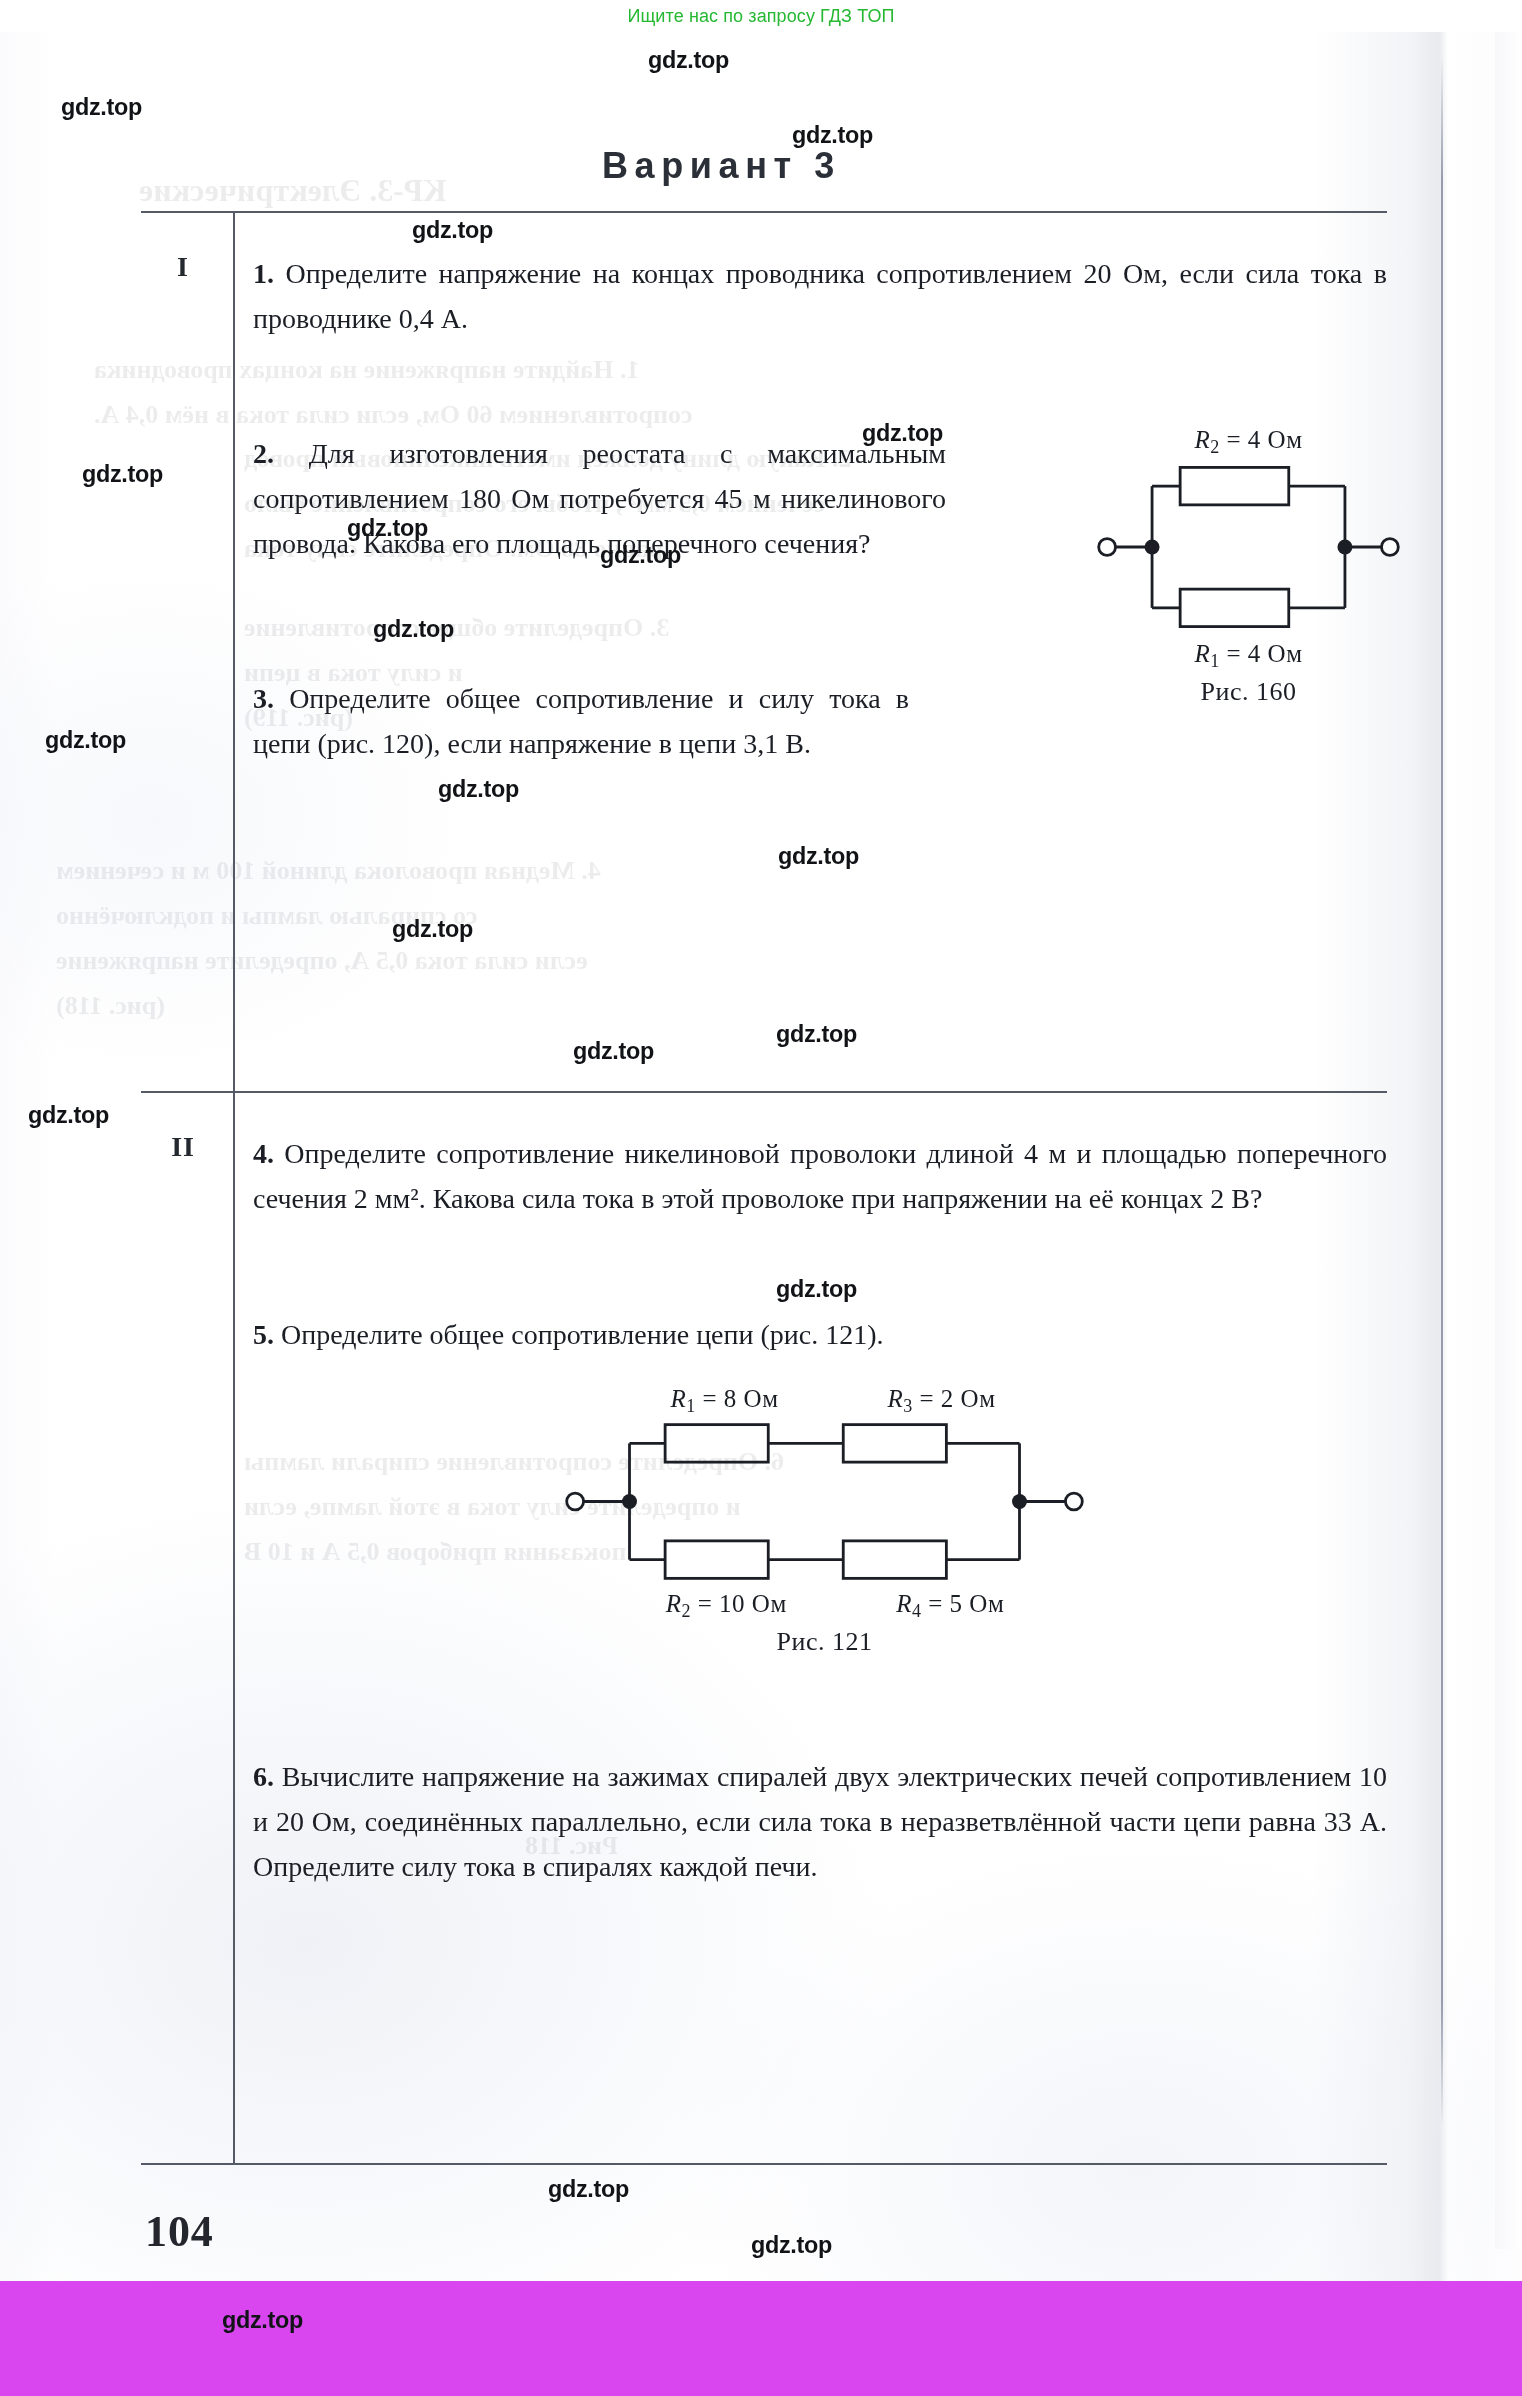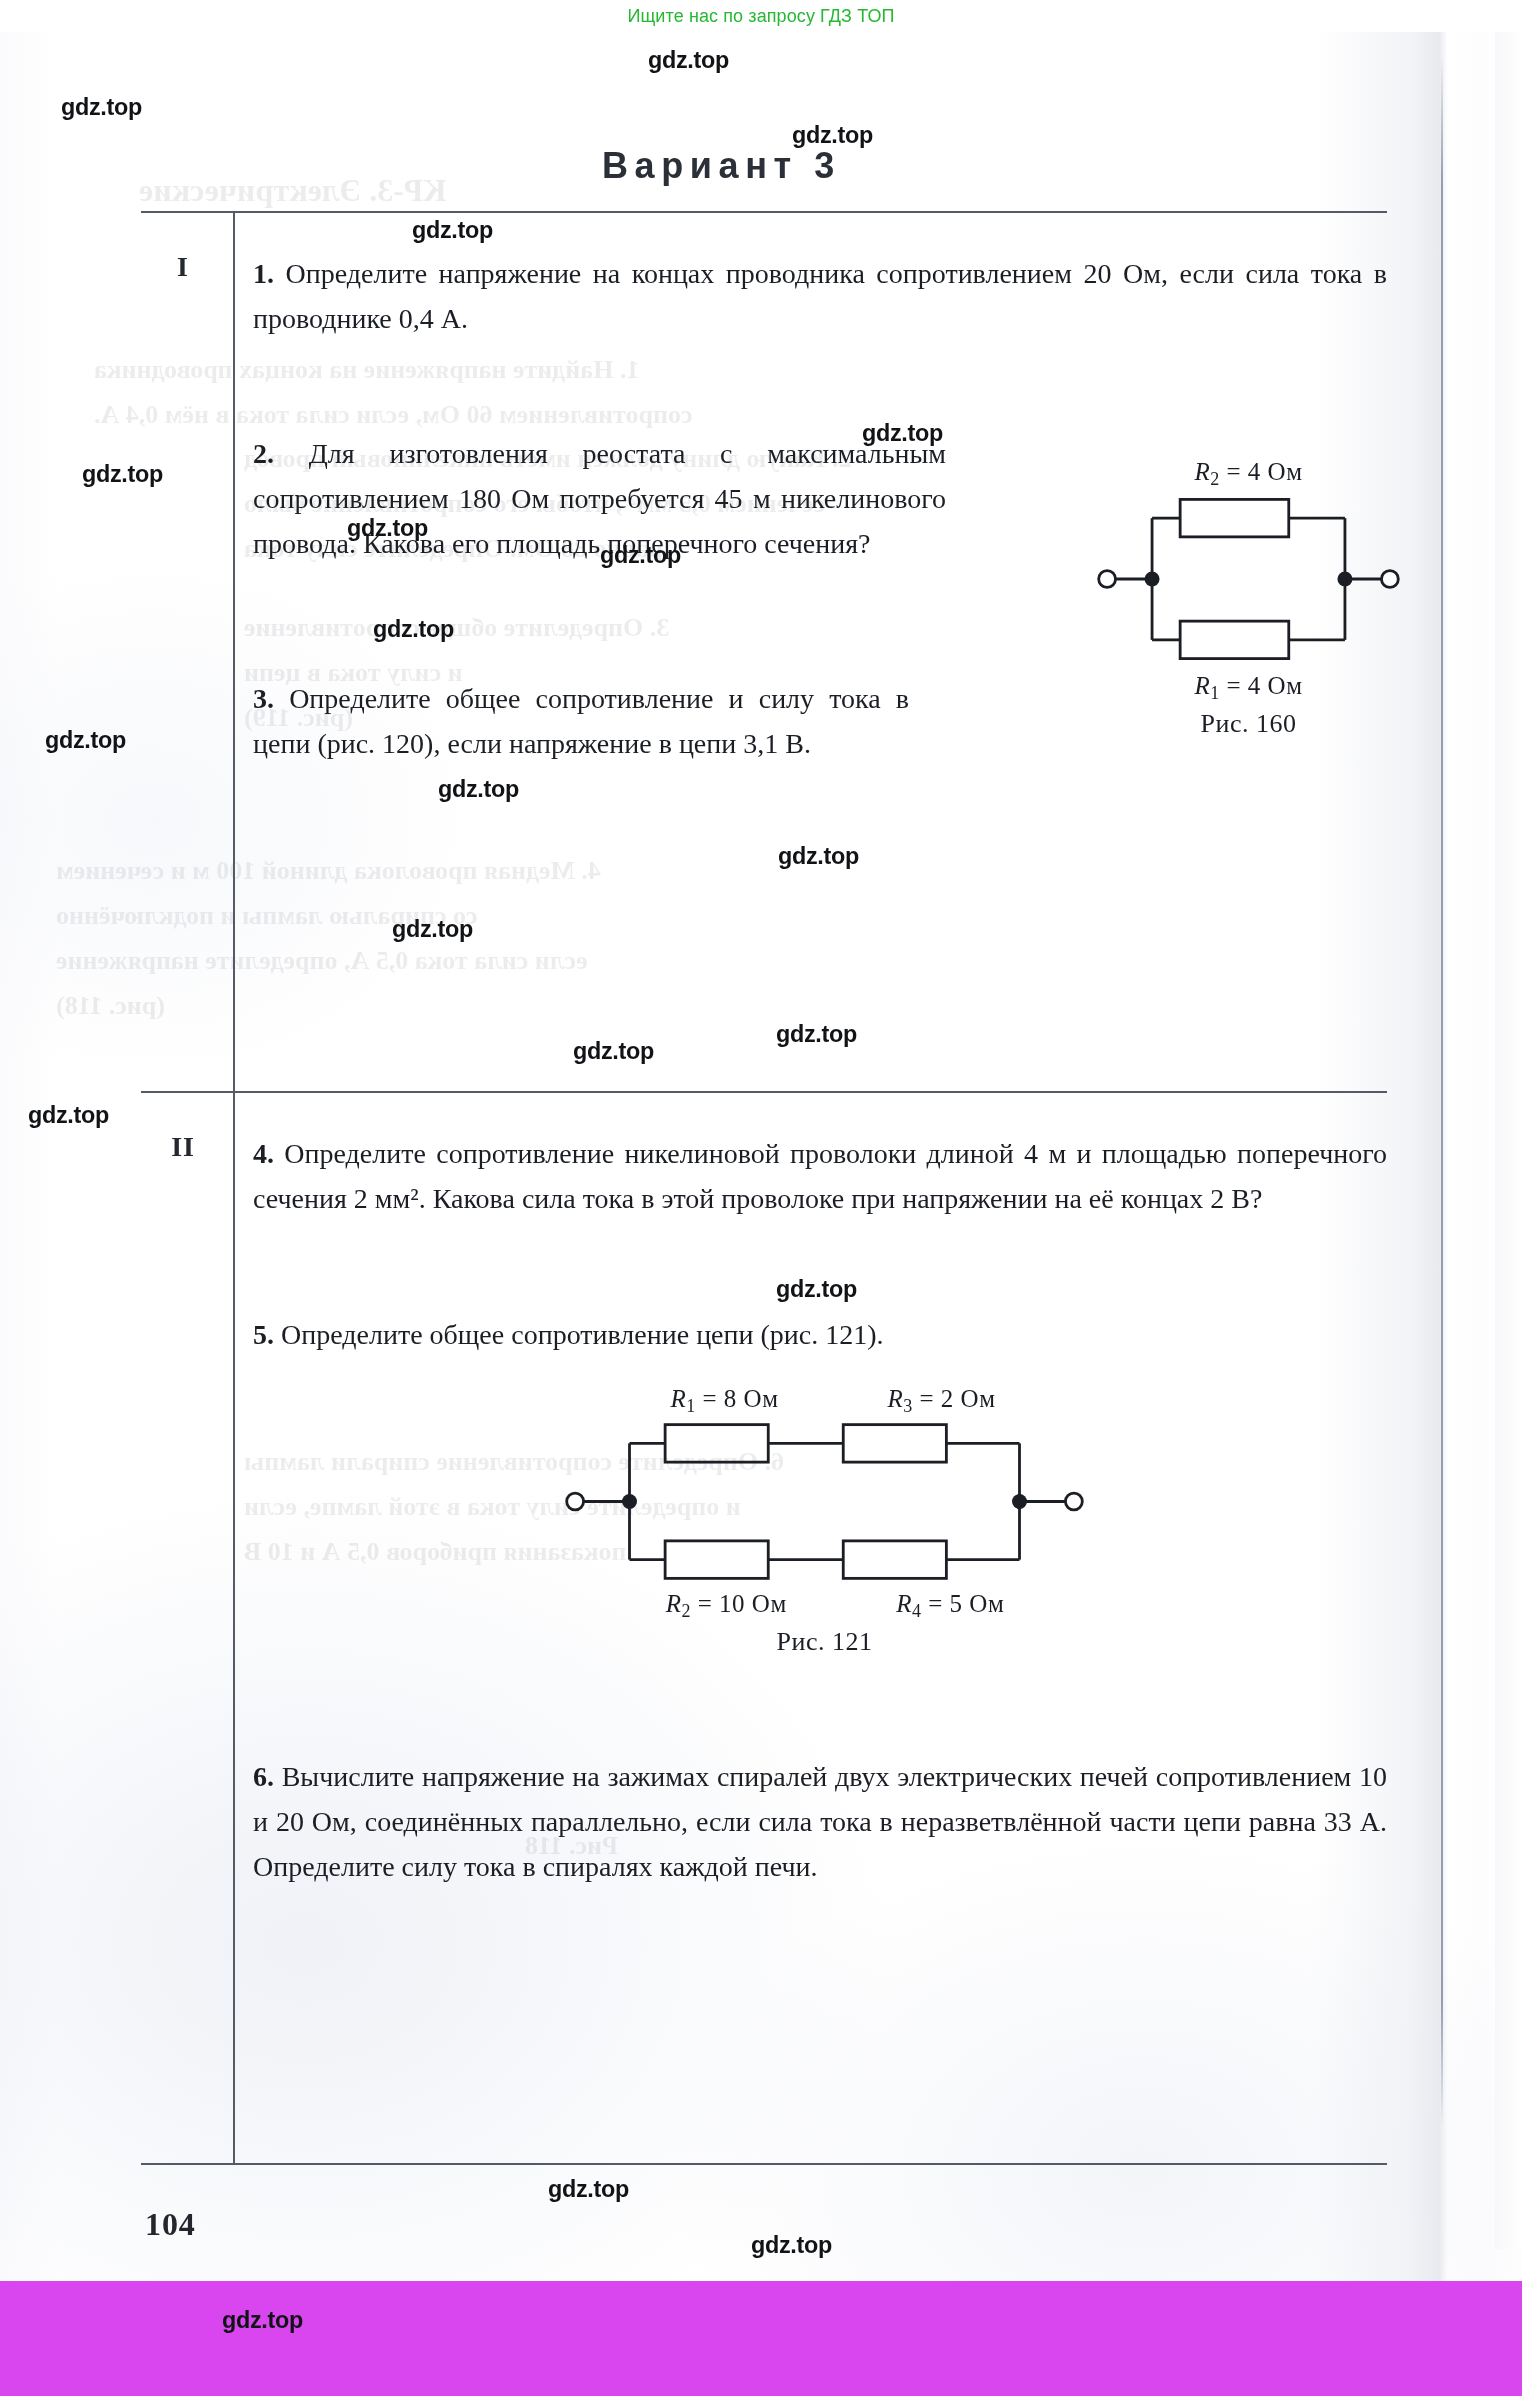--- a/index.html
+++ b/index.html
@@ -196,21 +196,21 @@
     color: #1b1e25;
     margin-top: 5.6px;
     letter-spacing: 0.5px;
   }
   .fig-label .sub {
     font-size: 18px;
     vertical-align: -4.7px;
   }
   .fig-label i { font-family: "Liberation Serif", serif; }
 
-  #fig120 { left: 1094px; top: 426px; width: 309px; margin-top: 32px; }
+  #fig120 { left: 1094px; top: 426px; width: 309px; }
   #fig121 { left: 562px;  top: 1385px; width: 525px; }
 
   .fig-labels-row {
     display: flex;
     justify-content: space-around;
   }
 
   
   .wm {
     position: absolute;
@@ -221,21 +221,21 @@
     white-space: nowrap;
     z-index: 30;
     letter-spacing: -0.3px;
   }
 
   .page-number {
     position: absolute;
     left: 145px;
     top: 2206px;
     font-family: "Liberation Serif", serif;
-    font-size: 32px;
+    font-size: 44px;
     font-weight: 700;
     color: #23262d;
     letter-spacing: 0.9px;
     z-index: 14;
   }
 
   
   .footer-bar {
     position: absolute;
     left: 0;

